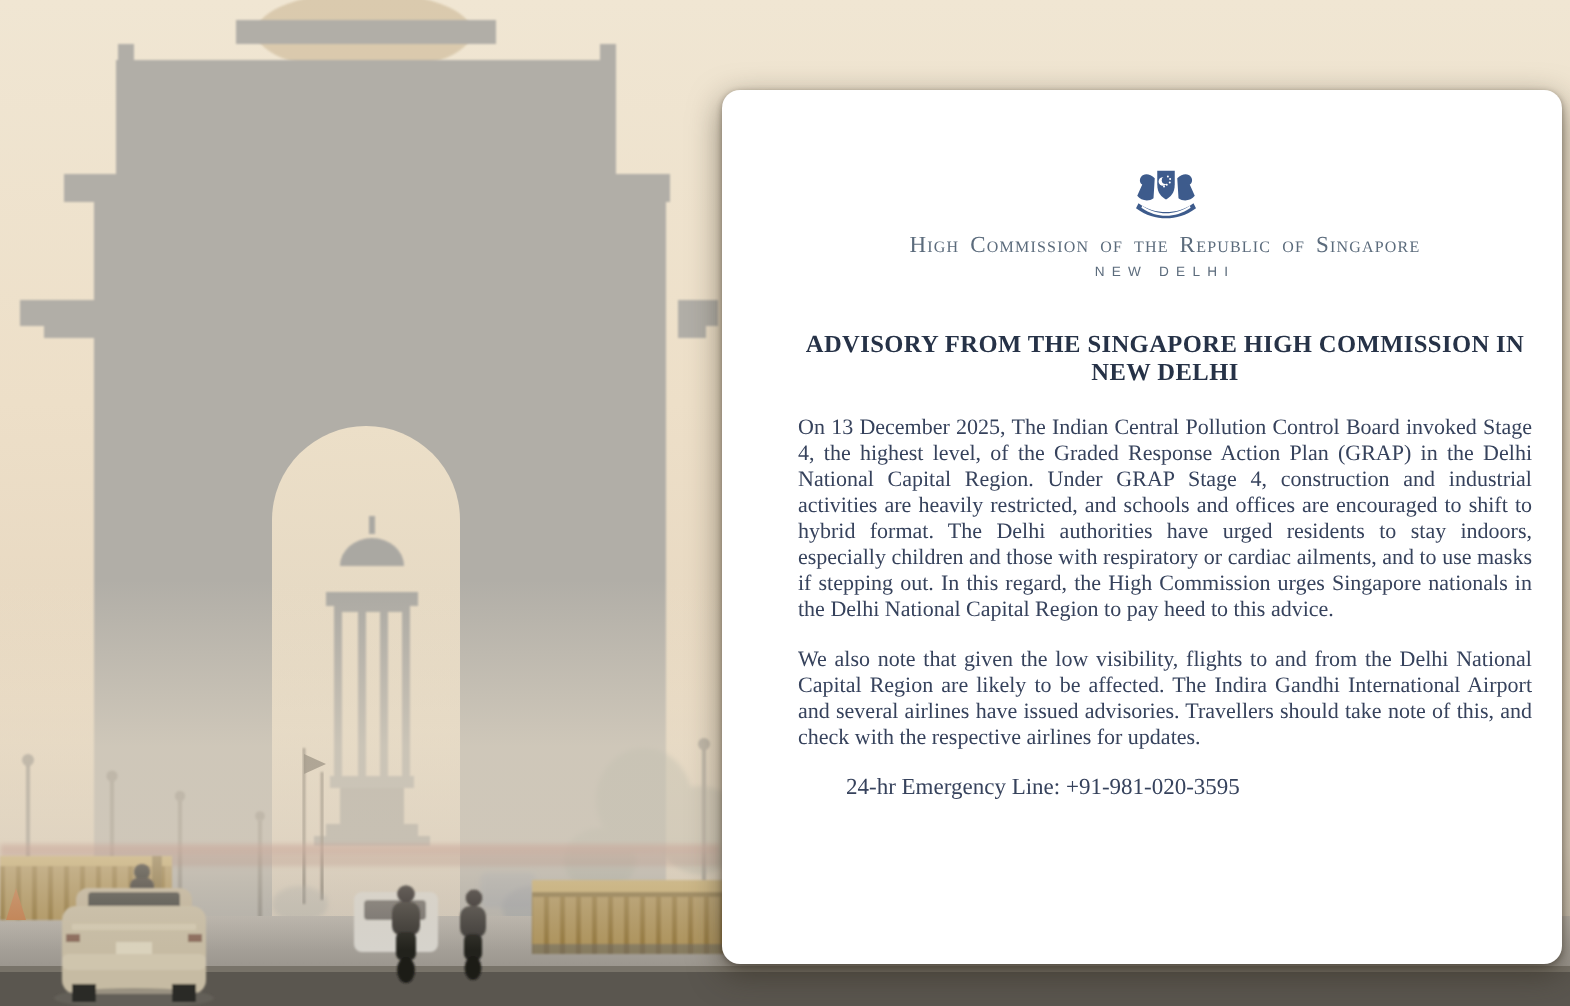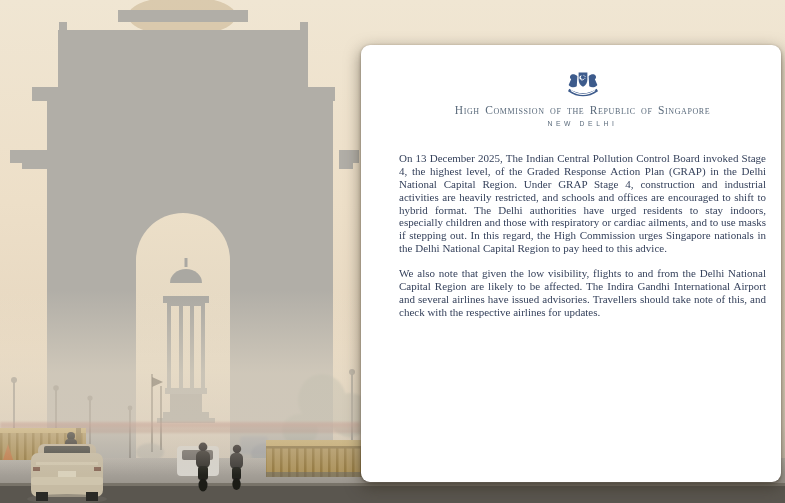--- a/index.html
+++ b/index.html
@@ -5,21 +5,21 @@
   html,body{margin:0;padding:0;background:#222;}
   .stage{
     position:relative;width:785px;height:503px;overflow:hidden;
     font-family:"Liberation Serif","DejaVu Serif",serif;
     background:#ece0cb;
   }
   .photo{position:absolute;inset:0;display:block;}
   .card{
     position:absolute;left:361px;top:45px;width:420px;height:437px;
     box-sizing:border-box;background:#ffffff;border-radius:9px;
-    padding:24px 15px 0 38px;
+    padding:37px 15px 0 38px;
     box-shadow:0 5px 16px rgba(48,40,28,.55),0 1px 3px rgba(48,40,28,.45);
   }
   .letterhead{text-align:center;margin-bottom:25px;}
   .crest{width:40px;height:33px;display:block;margin:0 auto 2px;}
   .org{
     font-variant:small-caps;font-size:11.5px;letter-spacing:.6px;word-spacing:2px;
     color:#5b6b7c;line-height:1.1;
   }
   .loc{
     font-size:6.8px;letter-spacing:3.6px;color:#5b6b7c;margin-top:3px;
@@ -229,20 +229,22 @@
           <circle cx="35" cy="14.4" r=".8"></circle>
           <circle cx="32.6" cy="16.2" r=".8"></circle>
           <circle cx="30.4" cy="17.6" r=".8"></circle>
           <path d="M13 33c6.5 4.5 12.5 6 19 6s12.5-1.5 19-6l.7 1.6c-6.8 4.7-13 6.4-19.7 6.4s-12.9-1.7-19.7-6.4z"></path>
         </g>
       </svg>
       <div class="org">High Commission of the Republic of Singapore</div>
       <div class="loc">NEW DELHI</div>
     </div>
 
+    <h1 class="title">ADVISORY FROM THE SINGAPORE HIGH COMMISSION IN NEW DELHI</h1>
 
     <p class="body">On 13 December 2025, The Indian Central Pollution Control Board invoked Stage 4, the highest level, of the Graded Response Action Plan (GRAP) in the Delhi National Capital Region. Under GRAP Stage 4, construction and industrial activities are heavily restricted, and schools and offices are encouraged to shift to hybrid format. The Delhi authorities have urged residents to stay indoors, especially children and those with respiratory or cardiac ailments, and to use masks if stepping out. In this regard, the High Commission urges Singapore nationals in the Delhi National Capital Region to pay heed to this advice.</p>
     <p class="body">We also note that given the low visibility, flights to and from the Delhi National Capital Region are likely to be affected. The Indira Gandhi International Airport and several airlines have issued advisories. Travellers should take note of this, and check with the respective airlines for updates.</p>
 
     <div class="contact">
+      <div>24-hr Emergency Line: +91-981-020-3595</div>
     </div>
   </div>
 </div>
 
 </body></html>

